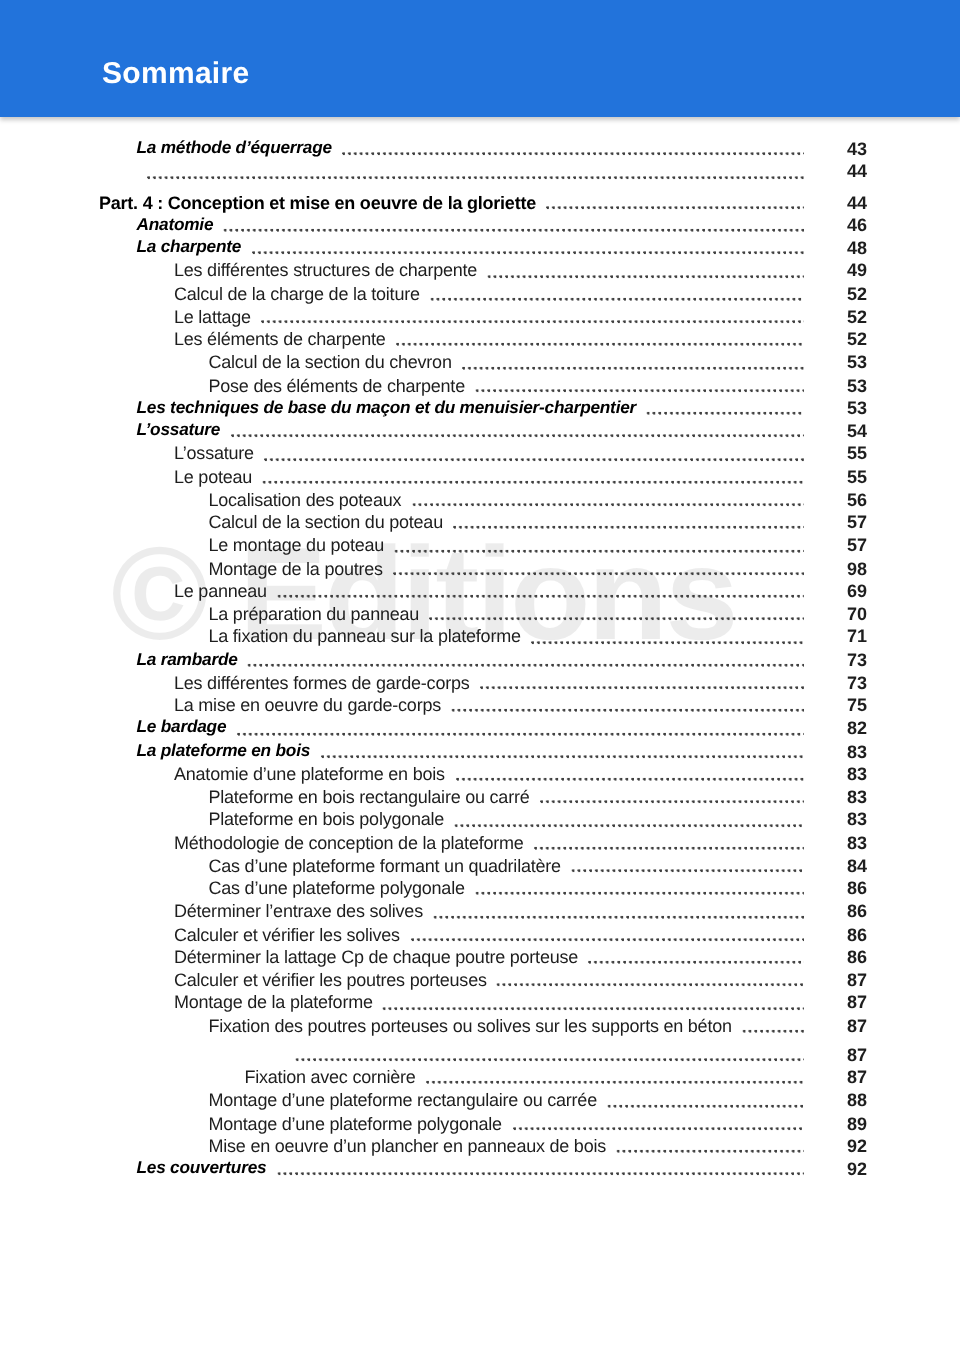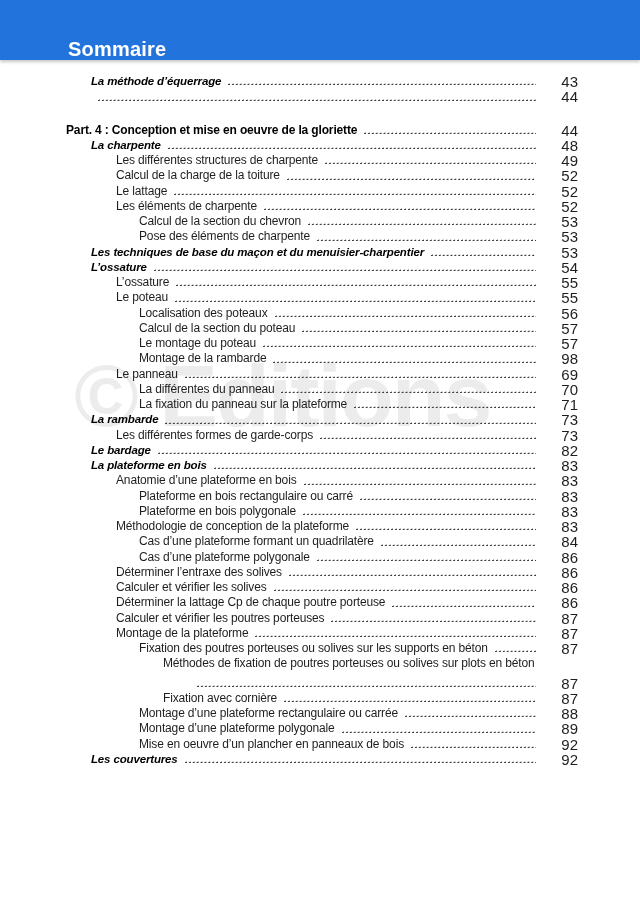--- a/index.html
+++ b/index.html
@@ -7,21 +7,21 @@
     width: 640px; height: 898px;
     background: #ffffff;
     font-family: "Liberation Sans", sans-serif;
     overflow: hidden;
   }
   .page { position: relative; width: 640px; height: 898px; background: #fff; }
 
   
   .topbar {
     position: relative; z-index: 2;
-    height: 60px; background: #2273db;
+    height: 78px; background: #2273db;
     box-shadow: 0 2px 3px rgba(0,0,0,0.22);
   }
   .topbar h1 {
     margin: 0; position: absolute; left: 68px; top: 38px;
     font-size: 20px; line-height: 22px; font-weight: 700;
     color: #ffffff; letter-spacing: 0.2px;
   }
 
   
   .watermark {
@@ -34,21 +34,21 @@
 
   
   .toc {
     position: relative; z-index: 1;
     padding: 14px 62px 0 66px;
   }
   .row {
     display: flex; align-items: flex-start;
     line-height: 15.25px; color: #1b1b1b;
   }
-  .gap { margin-top: 18px; }
+  .gap { margin-top: 5px; }
   .lbl { white-space: nowrap; letter-spacing: -0.15px; }
   .s-bold .lbl        { font-weight: 700; font-size: 12px;   color: #000; }
   .s-bold-italic .lbl { font-weight: 700; font-style: italic; font-size: 11.5px; color: #000; }
   .s-regular .lbl     { font-size: 12px; color: #1e1e1e; }
 
   .lv0 { padding-left: 0; }
   .lv1 { padding-left: 25px; }
   .lv2 { padding-left: 50px; }
   .lv3 { padding-left: 73px; }
   .lv4 { padding-left: 97px; }
@@ -59,21 +59,21 @@
     height: 3px;
     align-self: flex-end;
     margin: 0 14px 3px 7px;
     background-image: radial-gradient(circle at 1.1px 1.4px, #3e3e3e 0.85px, rgba(0,0,0,0) 1.05px);
     background-size: 3.9px 3px;
     background-repeat: repeat-x;
     background-position: left bottom;
   }
   .pg {
     flex: 0 0 auto; width: 28px; text-align: right;
-    font-size: 15px; color: #1e1e1e; font-style: normal; font-weight: 400;
+    font-size: 12px; color: #1e1e1e; font-style: normal; font-weight: 700;
   }
 </style>
 </head>
 <body>
 
 <div class="page">
 
   <header class="topbar">
     <h1>Sommaire</h1>
   </header>
@@ -91,20 +91,25 @@
       <div class="row lv1 s-bold-italic">
         <span class="leader"></span>
         <span class="pg">44</span>
       </div>
       <div class="row lv0 s-bold gap">
         <span class="lbl">Part. 4 : Conception et mise en oeuvre de la gloriette</span>
         <span class="leader"></span>
         <span class="pg">44</span>
       </div>
       <div class="row lv1 s-bold-italic">
+        <span class="lbl">Anatomie</span>
+        <span class="leader"></span>
+        <span class="pg">46</span>
+      </div>
+      <div class="row lv1 s-bold-italic">
         <span class="lbl">La charpente</span>
         <span class="leader"></span>
         <span class="pg">48</span>
       </div>
       <div class="row lv2 s-regular">
         <span class="lbl">Les différentes structures de charpente</span>
         <span class="leader"></span>
         <span class="pg">49</span>
       </div>
       <div class="row lv2 s-regular">
@@ -161,49 +166,54 @@
         <span class="lbl">Calcul de la section du poteau</span>
         <span class="leader"></span>
         <span class="pg">57</span>
       </div>
       <div class="row lv3 s-regular">
         <span class="lbl">Le montage du poteau</span>
         <span class="leader"></span>
         <span class="pg">57</span>
       </div>
       <div class="row lv3 s-regular">
-        <span class="lbl">Montage de la rambarde</span>
+        <span class="lbl">Montage de la poutres</span>
         <span class="leader"></span>
         <span class="pg">98</span>
       </div>
       <div class="row lv2 s-regular">
         <span class="lbl">Le panneau</span>
         <span class="leader"></span>
         <span class="pg">69</span>
       </div>
       <div class="row lv3 s-regular">
-        <span class="lbl">La différentes du panneau</span>
+        <span class="lbl">La préparation du panneau</span>
         <span class="leader"></span>
         <span class="pg">70</span>
       </div>
       <div class="row lv3 s-regular">
         <span class="lbl">La fixation du panneau sur la plateforme</span>
         <span class="leader"></span>
         <span class="pg">71</span>
       </div>
       <div class="row lv1 s-bold-italic">
         <span class="lbl">La rambarde</span>
         <span class="leader"></span>
         <span class="pg">73</span>
       </div>
       <div class="row lv2 s-regular">
         <span class="lbl">Les différentes formes de garde-corps</span>
         <span class="leader"></span>
         <span class="pg">73</span>
       </div>
+      <div class="row lv2 s-regular">
+        <span class="lbl">La mise en oeuvre du garde-corps</span>
+        <span class="leader"></span>
+        <span class="pg">75</span>
+      </div>
       <div class="row lv1 s-bold-italic">
         <span class="lbl">Le bardage</span>
         <span class="leader"></span>
         <span class="pg">82</span>
       </div>
       <div class="row lv1 s-bold-italic">
         <span class="lbl">La plateforme en bois</span>
         <span class="leader"></span>
         <span class="pg">83</span>
       </div>
@@ -259,23 +269,20 @@
       </div>
       <div class="row lv2 s-regular">
         <span class="lbl">Montage de la plateforme</span>
         <span class="leader"></span>
         <span class="pg">87</span>
       </div>
       <div class="row lv3 s-regular">
         <span class="lbl">Fixation des poutres porteuses ou solives sur les supports en béton</span>
         <span class="leader"></span>
         <span class="pg">87</span>
-      </div>
-      <div class="row lv4 s-regular">
-        <span class="lbl">Méthodes de fixation de poutres porteuses ou solives sur plots en béton</span>
       </div>
       <div class="row lvcont s-regular">
         <span class="lbl"></span>
         <span class="leader"></span>
         <span class="pg">87</span>
       </div>
       <div class="row lv4 s-regular">
         <span class="lbl">Fixation avec cornière</span>
         <span class="leader"></span>
         <span class="pg">87</span>

